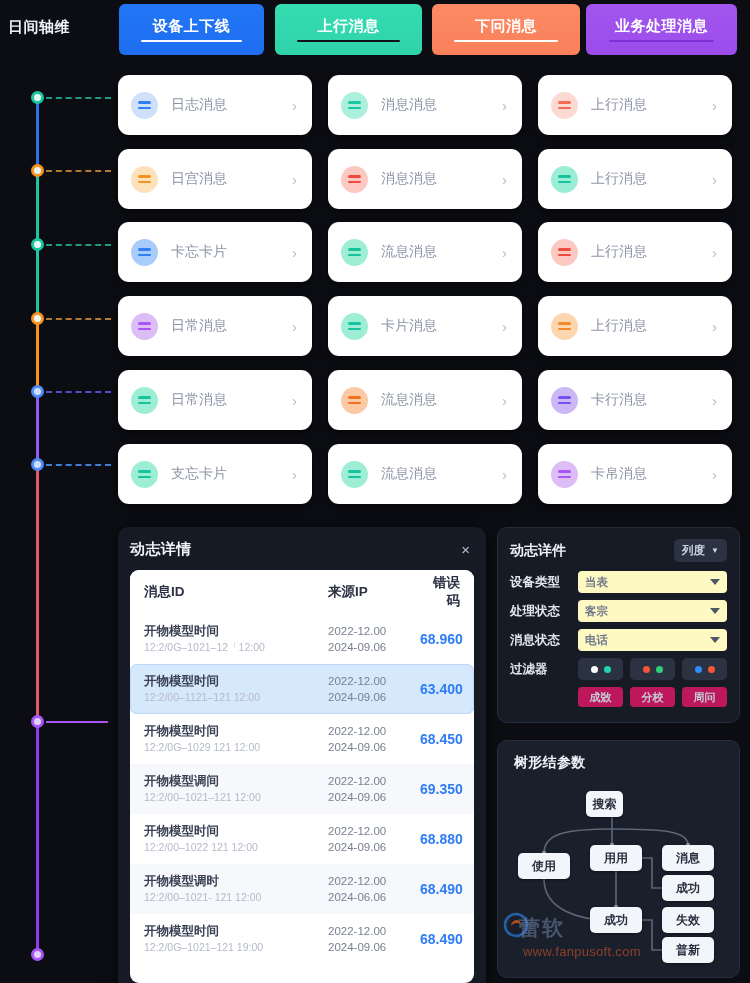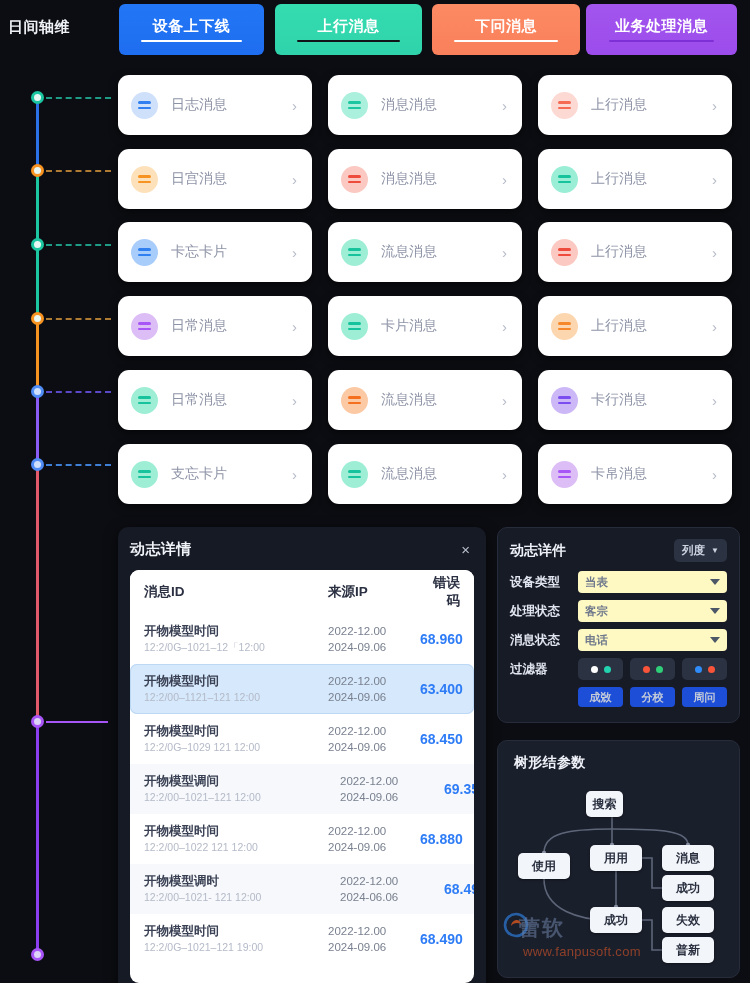--- a/index.html
+++ b/index.html
@@ -84,21 +84,21 @@
   .thead { height: 44px; background: #fff; }
   .thead .th { color: #2b3142; font-size: 13.5px; font-weight: 700; }
   .tb-id { flex: 0 0 184px; }
   .tb-ip { flex: 0 0 92px; }
   .tb-ec { flex: 1 1 auto; text-align: right; }
   .trow .id-main { color: #3a4154; font-size: 12.5px; font-weight: 600; line-height: 1.35; }
   .trow .id-sub { color: #b4bac8; font-size: 10.5px; line-height: 1.35; }
   .trow .ip-a { color: #79808f; font-size: 11.5px; line-height: 1.4; }
   .trow .ip-b { color: #79808f; font-size: 11.5px; line-height: 1.4; }
   .trow .ec { color: #2e7cf6; font-size: 14px; font-weight: 700; }
-  .row-alt { background: #f6f8fb; gap: 12px; }
+  .row-alt { background: #f6f8fb; }
   .row-sel {
     background: #d6e8fb; border-radius: 7px;
     box-shadow: 0 0 0 1px #bcd8f5 inset;
   }
 
   
   .filter-panel {
     position: absolute; left: 497px; top: 527px; width: 243px; height: 196px;
     background: #171b26; border: 1px solid #262c3a; border-radius: 10px;
     padding: 11px 12px;
@@ -127,21 +127,21 @@
   }
   .fdots { display: flex; gap: 7px; flex: 1 1 auto; }
   .dotgrp {
     background: #2b3242; border-radius: 5px; height: 22px;
     display: flex; align-items: center; justify-content: center; gap: 6px;
     flex: 1 1 0; cursor: pointer;
   }
   .dotgrp i { width: 7px; height: 7px; border-radius: 50%; display: block; }
   .fbtns { display: flex; gap: 7px; margin-left: 68px; margin-top: 6px; }
   .fbtn {
-    background: #1d4ed8; color: #c3cad8; font-size: 11px; font-weight: 600;
+    background: #be185d; color: #c3cad8; font-size: 11px; font-weight: 600;
     border-radius: 4px; height: 20px; flex: 1 1 0;
     display: flex; align-items: center; justify-content: center; cursor: pointer;
   }
 
   
   .tree-panel {
     position: absolute; left: 497px; top: 740px; width: 243px; height: 238px;
     background: #1a1f2c; border: 1px solid #262c3a; border-radius: 10px;
   }
   .tree-title {

